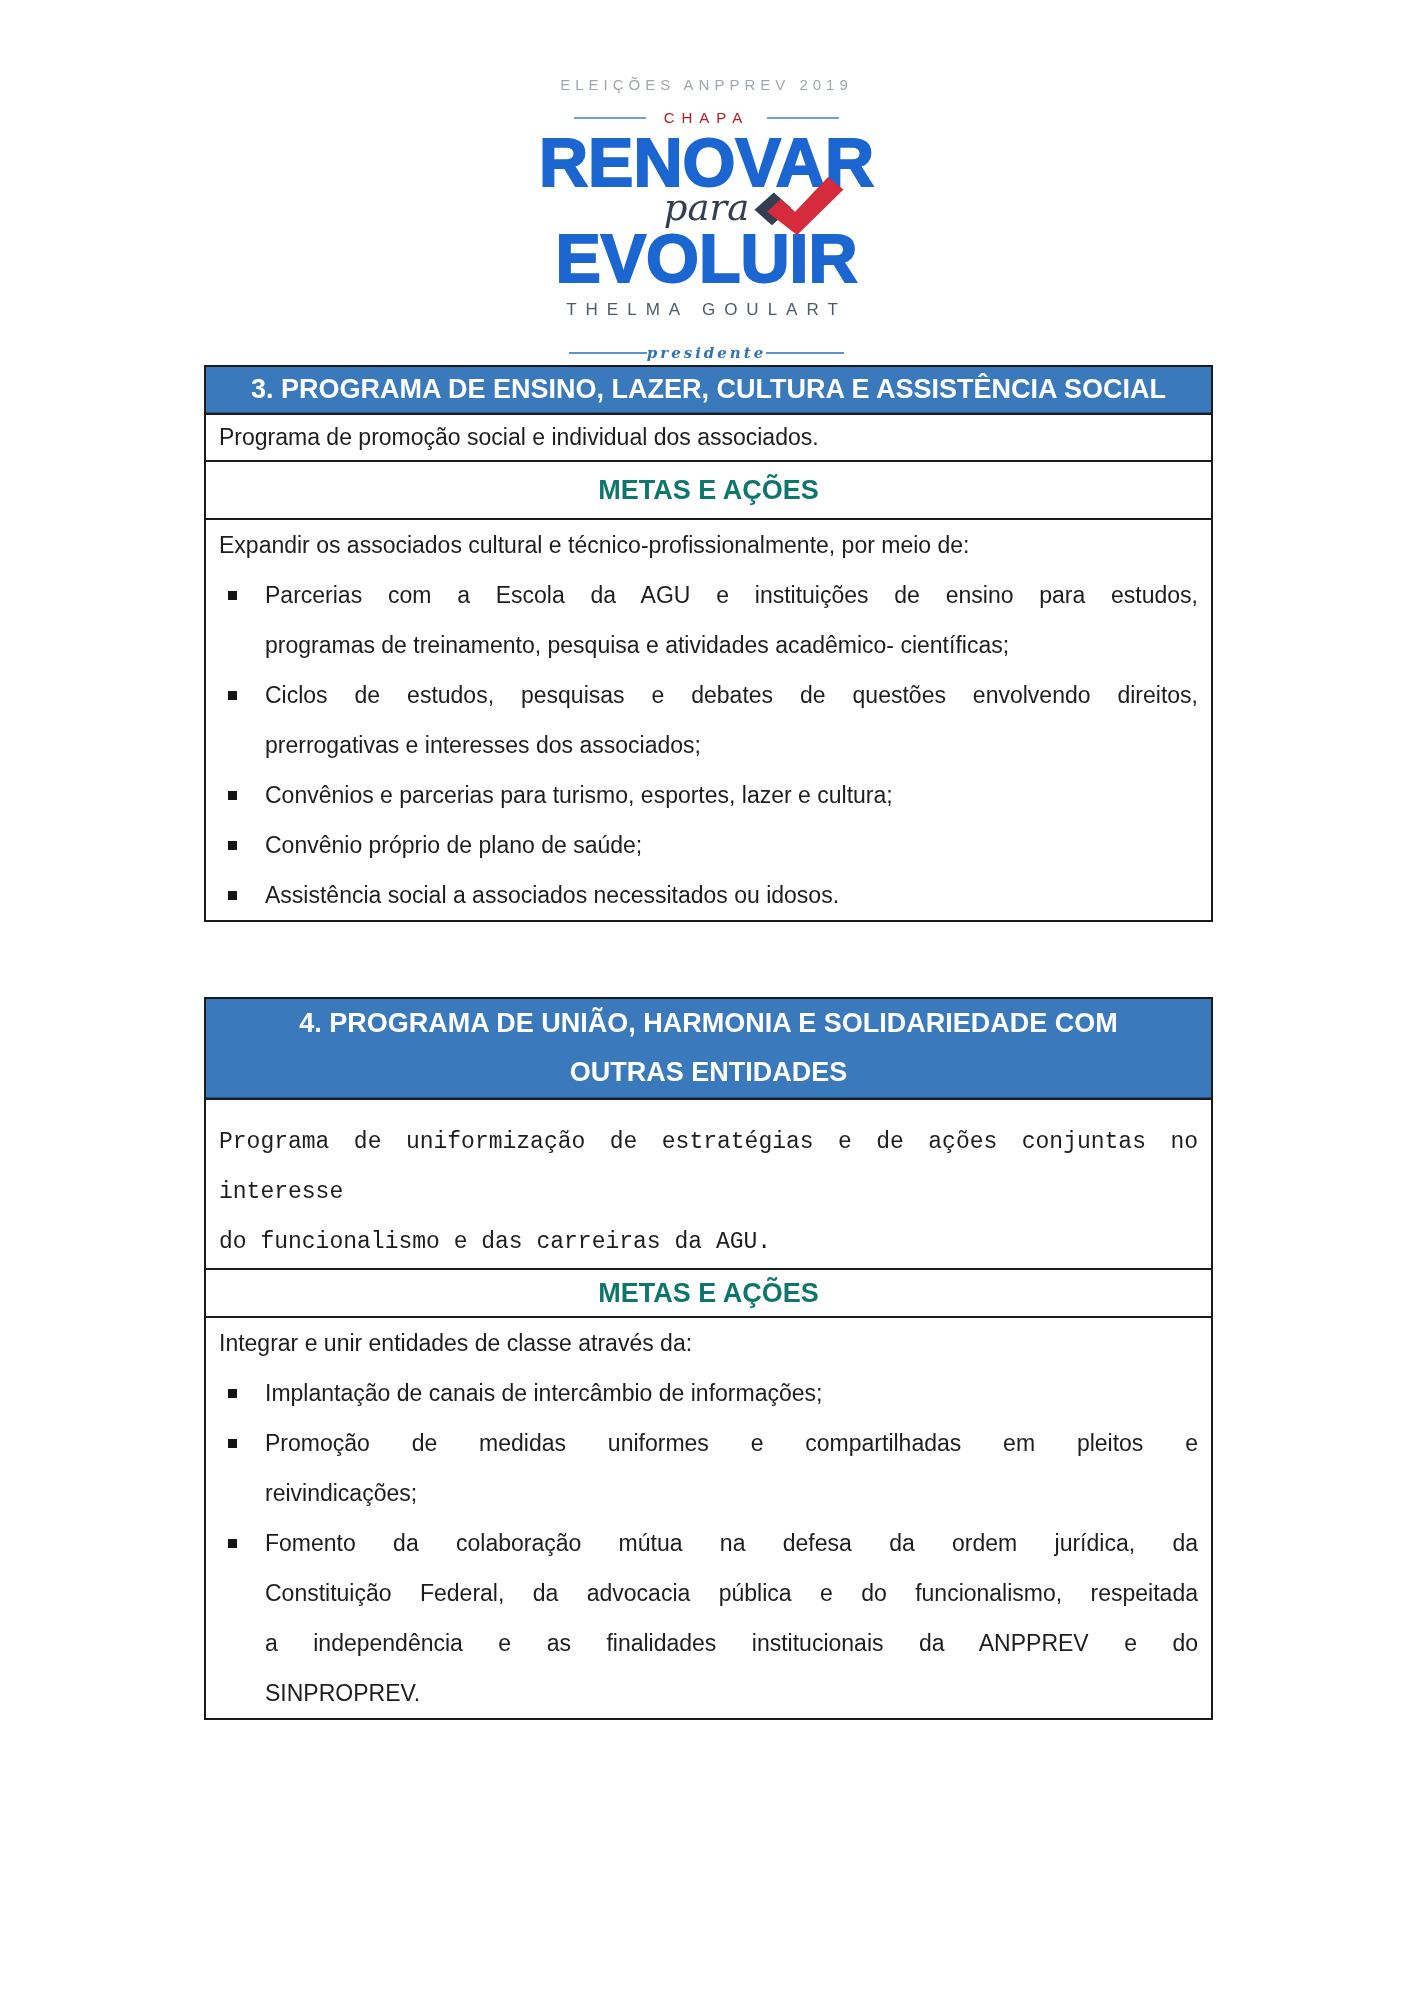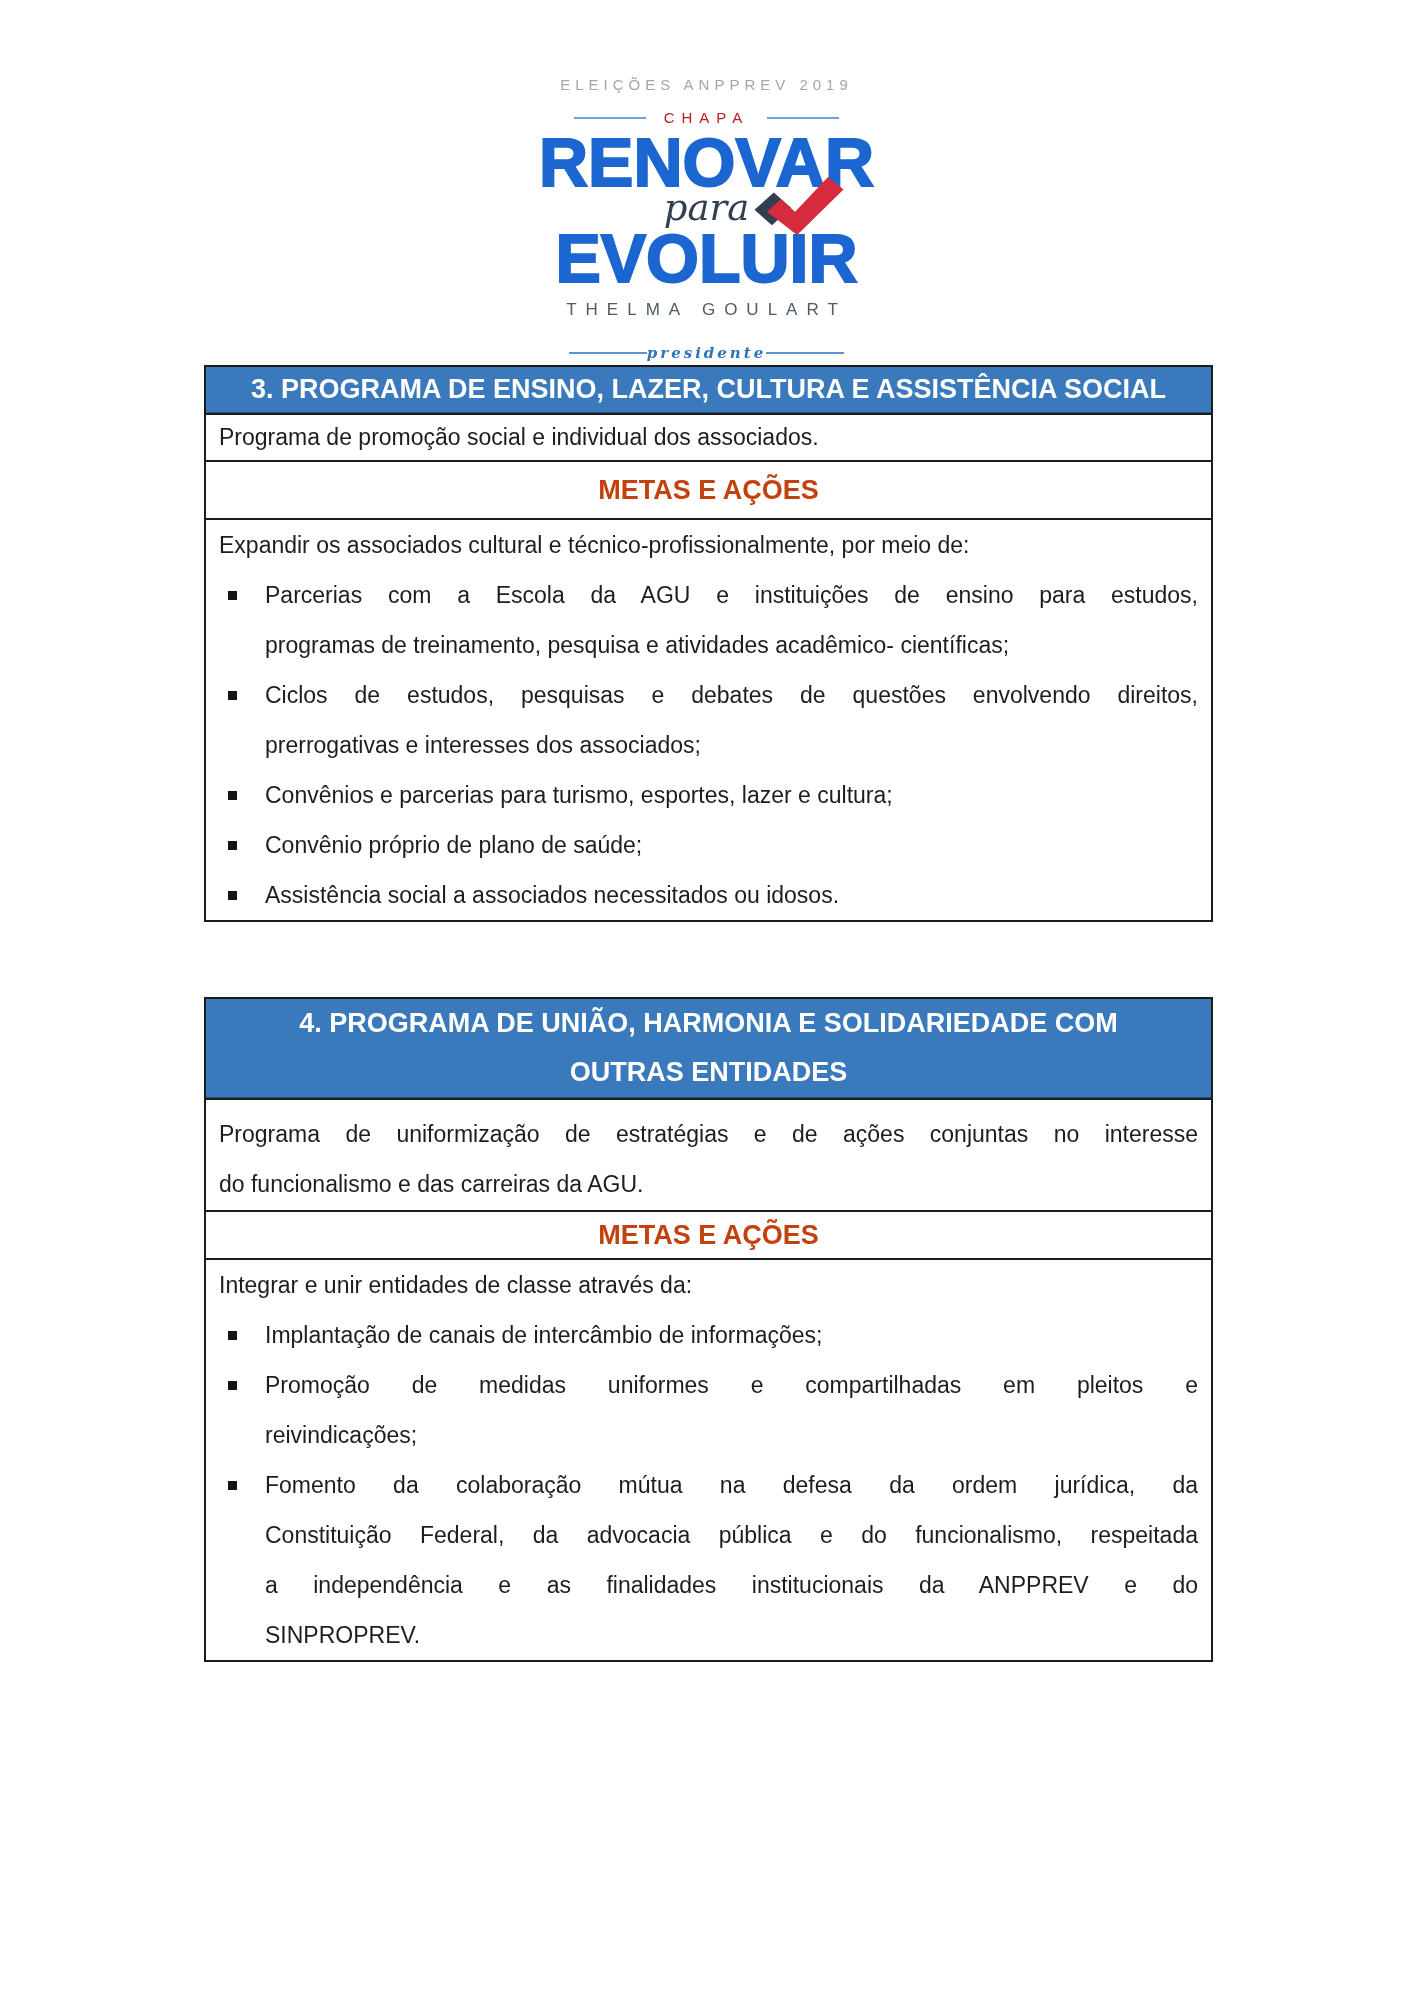--- a/index.html
+++ b/index.html
@@ -76,25 +76,25 @@
     font-size:27px;
     text-align:center;
     border-bottom:1px solid #24537f;
   }
   .t1 .row.header{ line-height:45px; white-space:nowrap; }
   .t2 .row.header{ line-height:49px; padding:0 12px; }
   .t2 .row.header .header-line{ max-width:900px; margin:0 auto; }
 
   .row.desc{ font-size:23px; padding:0 13px; }
   .t1 .row.desc .bodyline{ line-height:45px; }
-  .t2 .row.desc{ padding-top:9px; padding-bottom:1px; }
+  .t2 .row.desc{ padding-top:17px; padding-bottom:1px;font-family:Liberation Mono, monospace; }
   .t2 .row.desc .bodyline{ line-height:50px; }
 
   .row.metas{
-    text-align:center; font-weight:bold; font-size:27px; color:#c2410c;
+    text-align:center; font-weight:bold; font-size:27px; color:#0f766e;
   }
   .t1 .row.metas{ line-height:56px; }
   .t2 .row.metas{ line-height:46px; }
 
   .row.content{ font-size:23px; padding:0 13px; }
   .bodyline{ line-height:50px; }
   .bodyline.fill{ text-align:justify; text-align-last:justify; }
 
   ul.bullets{ list-style:none; margin:0; padding:0; }
   ul.bullets li{ position:relative; padding-left:46px; }

